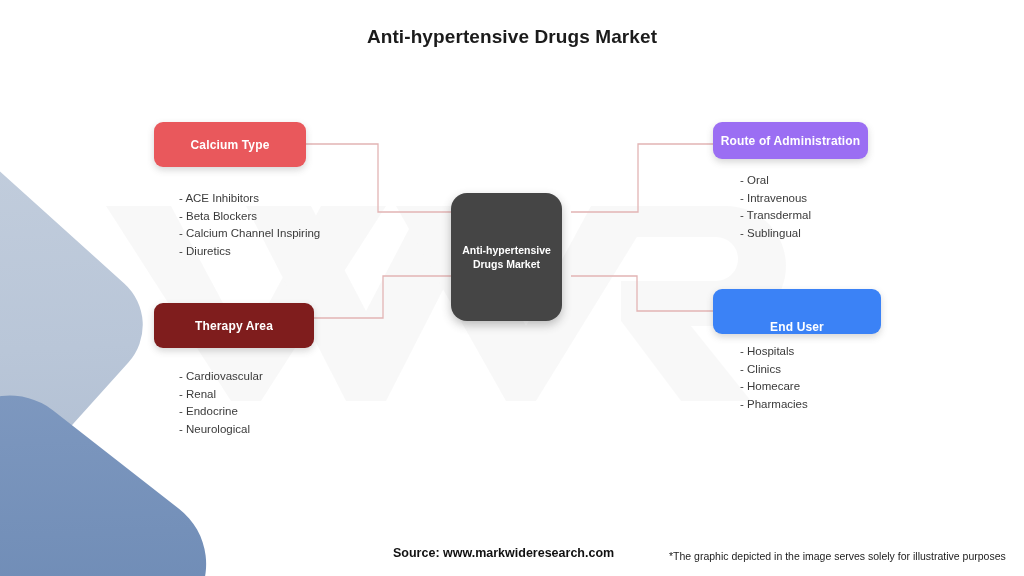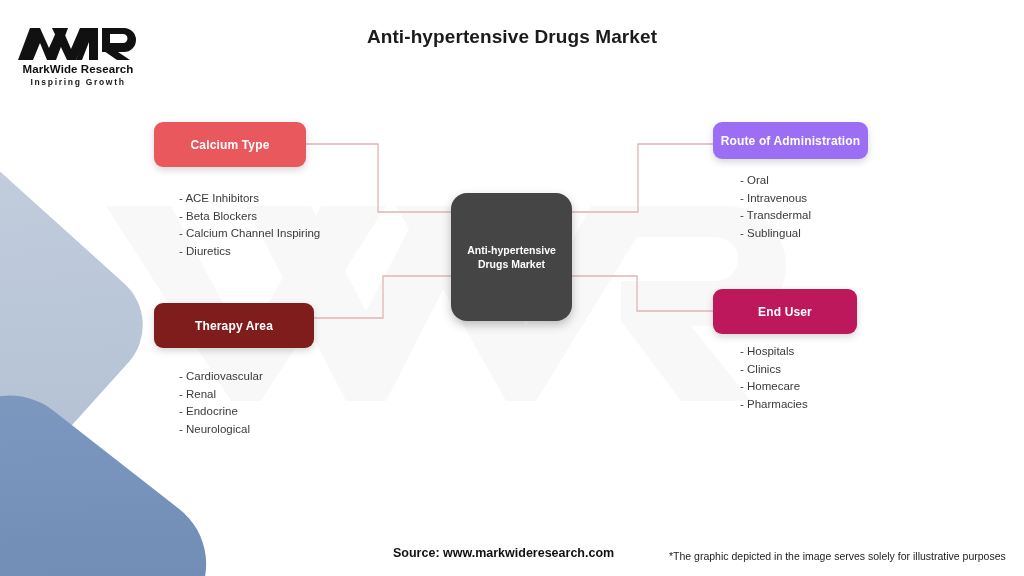--- a/index.html
+++ b/index.html
@@ -110,27 +110,27 @@
     justify-content: center;
     color: #ffffff;
     font-size: 12px;
     font-weight: bold;
     letter-spacing: .15px;
     box-shadow: 0 3px 7px rgba(70,70,70,.22);
   }
   .pill-product { left: 154px; top: 122px; width: 152px; height: 45px; background: #e9585c; }
   .pill-route   { left: 713px; top: 122px; width: 155px; height: 37px; background: #9b6ef3; }
   .pill-therapy { left: 154px; top: 303px; width: 160px; height: 45px; background: #7f1d1d; }
-  .pill-enduser { left: 713px; top: 289px; width: 144px; height: 45px; background: #be185d; }
+  .pill-enduser { left: 713px; top: 289px; width: 168px; height: 45px; background: #3b82f6; align-items: flex-end; }
 
   .center-node {
     position: absolute;
     left: 451px;
     top: 193px;
-    width: 121px;
+    width: 111px;
     height: 128px;
     border-radius: 16px;
     background: #454545;
     display: flex;
     flex-direction: column;
     align-items: center;
     justify-content: center;
     box-shadow: 0 4px 10px rgba(50,50,50,.3);
   }
   .center-node span {
@@ -184,32 +184,20 @@
 
   <svg class="watermark" viewBox="0 0 700 210">
     <g fill="#f2f2f2">
       <polygon points="10,10 75,10 150,150 225,10 290,10 165,205 135,205"></polygon>
       <polygon points="150,10 215,10 270,115 325,10 390,10 290,205 250,205"></polygon>
       <polygon points="300,10 365,10 430,130 495,10 560,10 440,205 410,205"></polygon>
       <path d="M520,10 h110 a60,60 0 0 1 0,120 h-35 l60,75 h-70 l-60,-80 v-40 h95 a22,22 0 0 0 0,-44 h-100 z"></path>
     </g>
   </svg>
 
-  <div class="logo">
-    <svg class="logo-mark" width="124" height="38" viewBox="0 0 124 38">
-      <g fill="#111111">
-        <polygon points="2,36 14,4 24,4 33,24 42,4 52,4 40,36 31,36 24,19 17,36"></polygon>
-        <polygon points="36,4 46,4 55,25 64,4 74,4 60,36 51,36"></polygon>
-        <polygon points="60,36 72,4 82,4 82,36 73,36 73,18 66,36"></polygon>
-        <path d="M86,4 h22 a12,12 0 0 1 0,24 h-6 l12,8 h-13 l-13,-9 v-8 h19 a4.5,4.5 0 0 0 0,-9 h-13 v18 h-8 z"></path>
-      </g>
-    </svg>
-    <span class="logo-name">MarkWide Research</span>
-    <span class="logo-tag">Inspiring Growth</span>
-  </div>
 
   <div class="page-title">Anti-hypertensive Drugs Market</div>
 
   <svg class="connectors" width="1024" height="576">
     <g fill="none" stroke="#e2b4b4" stroke-width="1.3">
       <polyline points="306,144 378,144 378,212 452,212"></polyline>
       <polyline points="571,212 638,212 638,144 713,144"></polyline>
       <polyline points="314,318 383,318 383,276 452,276"></polyline>
       <polyline points="571,276 637,276 637,311 713,311"></polyline>
     </g>

